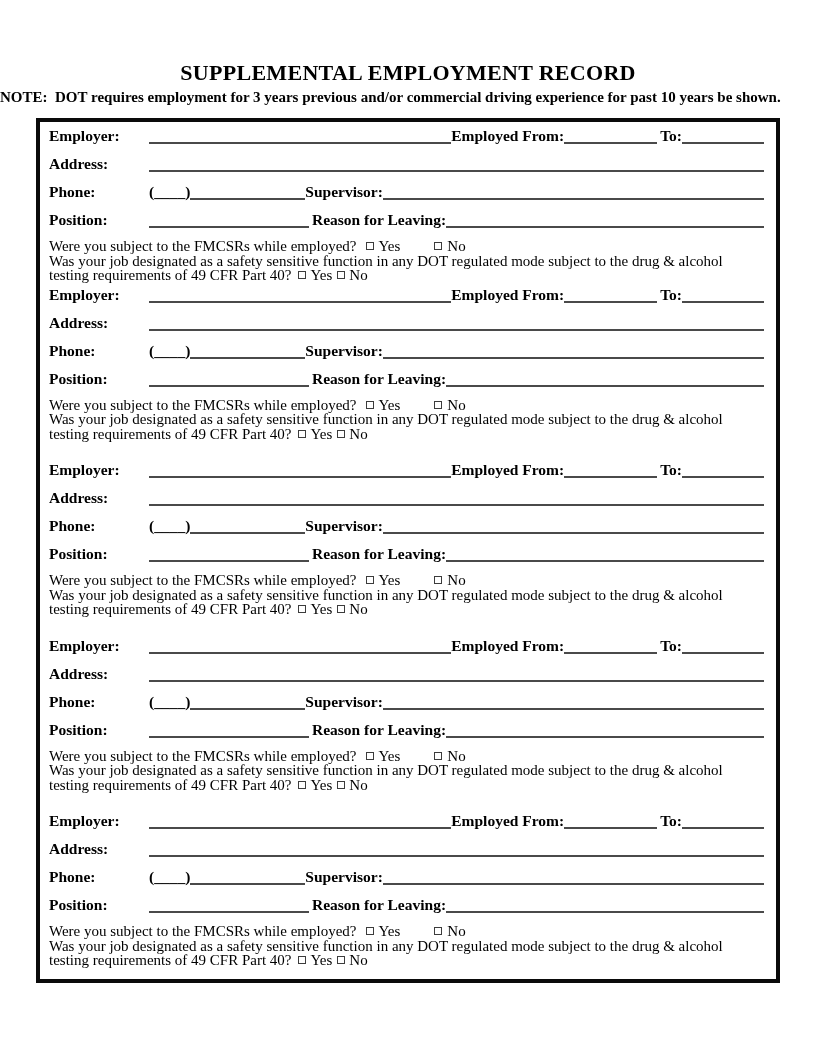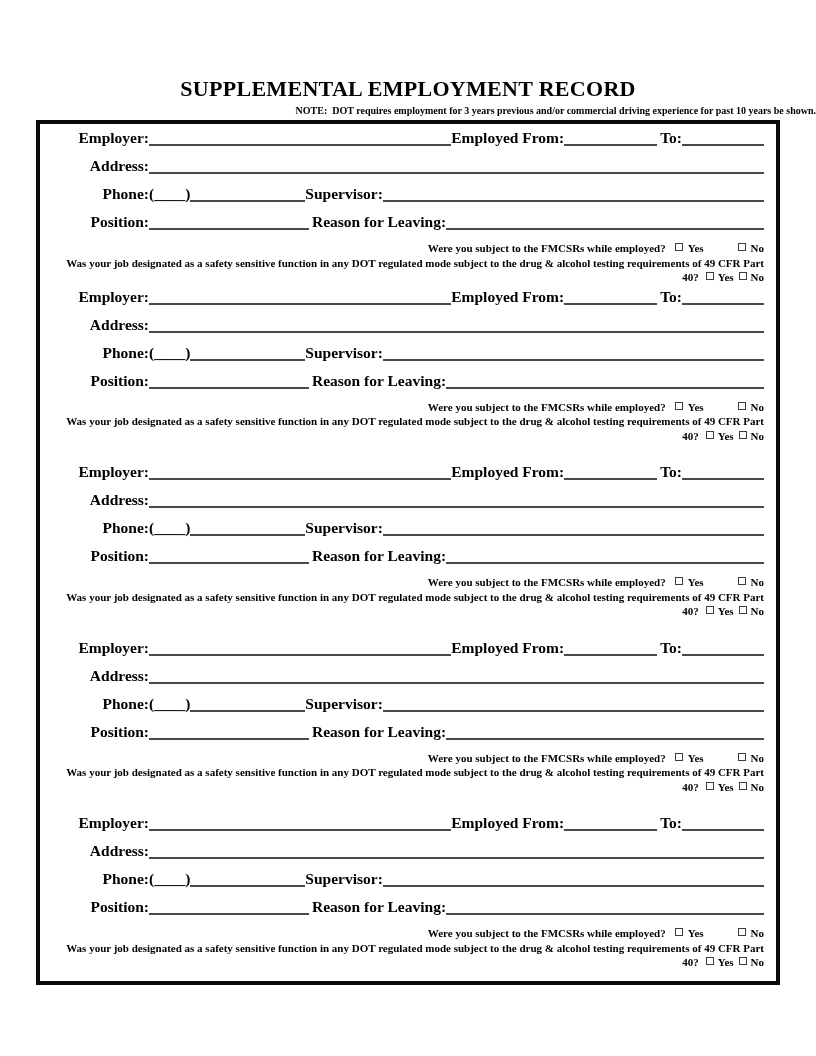--- a/index.html
+++ b/index.html
@@ -1,43 +1,42 @@
 <!DOCTYPE html>
 <html><head>
 <meta charset="utf-8">
 <style>
   html, body { margin: 0; padding: 0; background: #ffffff; }
   .page {
     width: 816px; height: 1056px;
     box-sizing: border-box;
-    padding-top: 76px;
+    padding-top: 60px;
     font-family: "Liberation Serif", serif;
     color: #000;
     overflow: hidden;
     background: #fff;
   }
   .title {
     margin: 0;
     text-align: center;
     font-size: 22px;
     font-weight: bold;
     letter-spacing: 0.3px;
   }
   .note {
-    text-align: right;
-    font-weight: bold;
-    font-size: 10px;
+    text-align: left;
+    font-weight: bold;
+    font-size: 15px;
     margin-top: 3px;
     white-space: pre-wrap;
   }
   .formbox {
-    margin: 4px 36px 0 36px;
+    margin: 12px 36px 0 36px;
     border: 4px solid #0a0a0a;
     padding: 5px 12px 8px 9px;
-    text-align: right;
   }
   .record { margin-bottom: 20px; }
   .record:first-child, .record:last-child { margin-bottom: 3px; }
   .row {
     display: flex;
     align-items: baseline;
     font-size: 15.5px;
     font-weight: bold;
     line-height: 17px;
     margin-bottom: 11px;
@@ -53,22 +52,22 @@
     font-weight: normal;
     font-size: 13px;
     min-height: 1px;
   }
   .grow { flex: 1 1 auto; }
   .w93  { width: 93px;  flex: none; }
   .w82  { width: 82px;  flex: none; }
   .w115 { width: 115px; flex: none; }
   .w160 { width: 160px; flex: none; }
   .q {
-    font-size: 11px;
-    font-weight: bold;
+    font-size: 15px;
+    font-weight: normal;
     line-height: 14.5px;
   }
   .q1 { margin-top: 2px; white-space: pre; }
   .q2 { margin-top: 0; white-space: pre-wrap; }
   .checkbox {
     display: inline-block;
     width: 6px; height: 6px;
     border: 1px solid #3c3c3c;
     vertical-align: 1px;
   }

